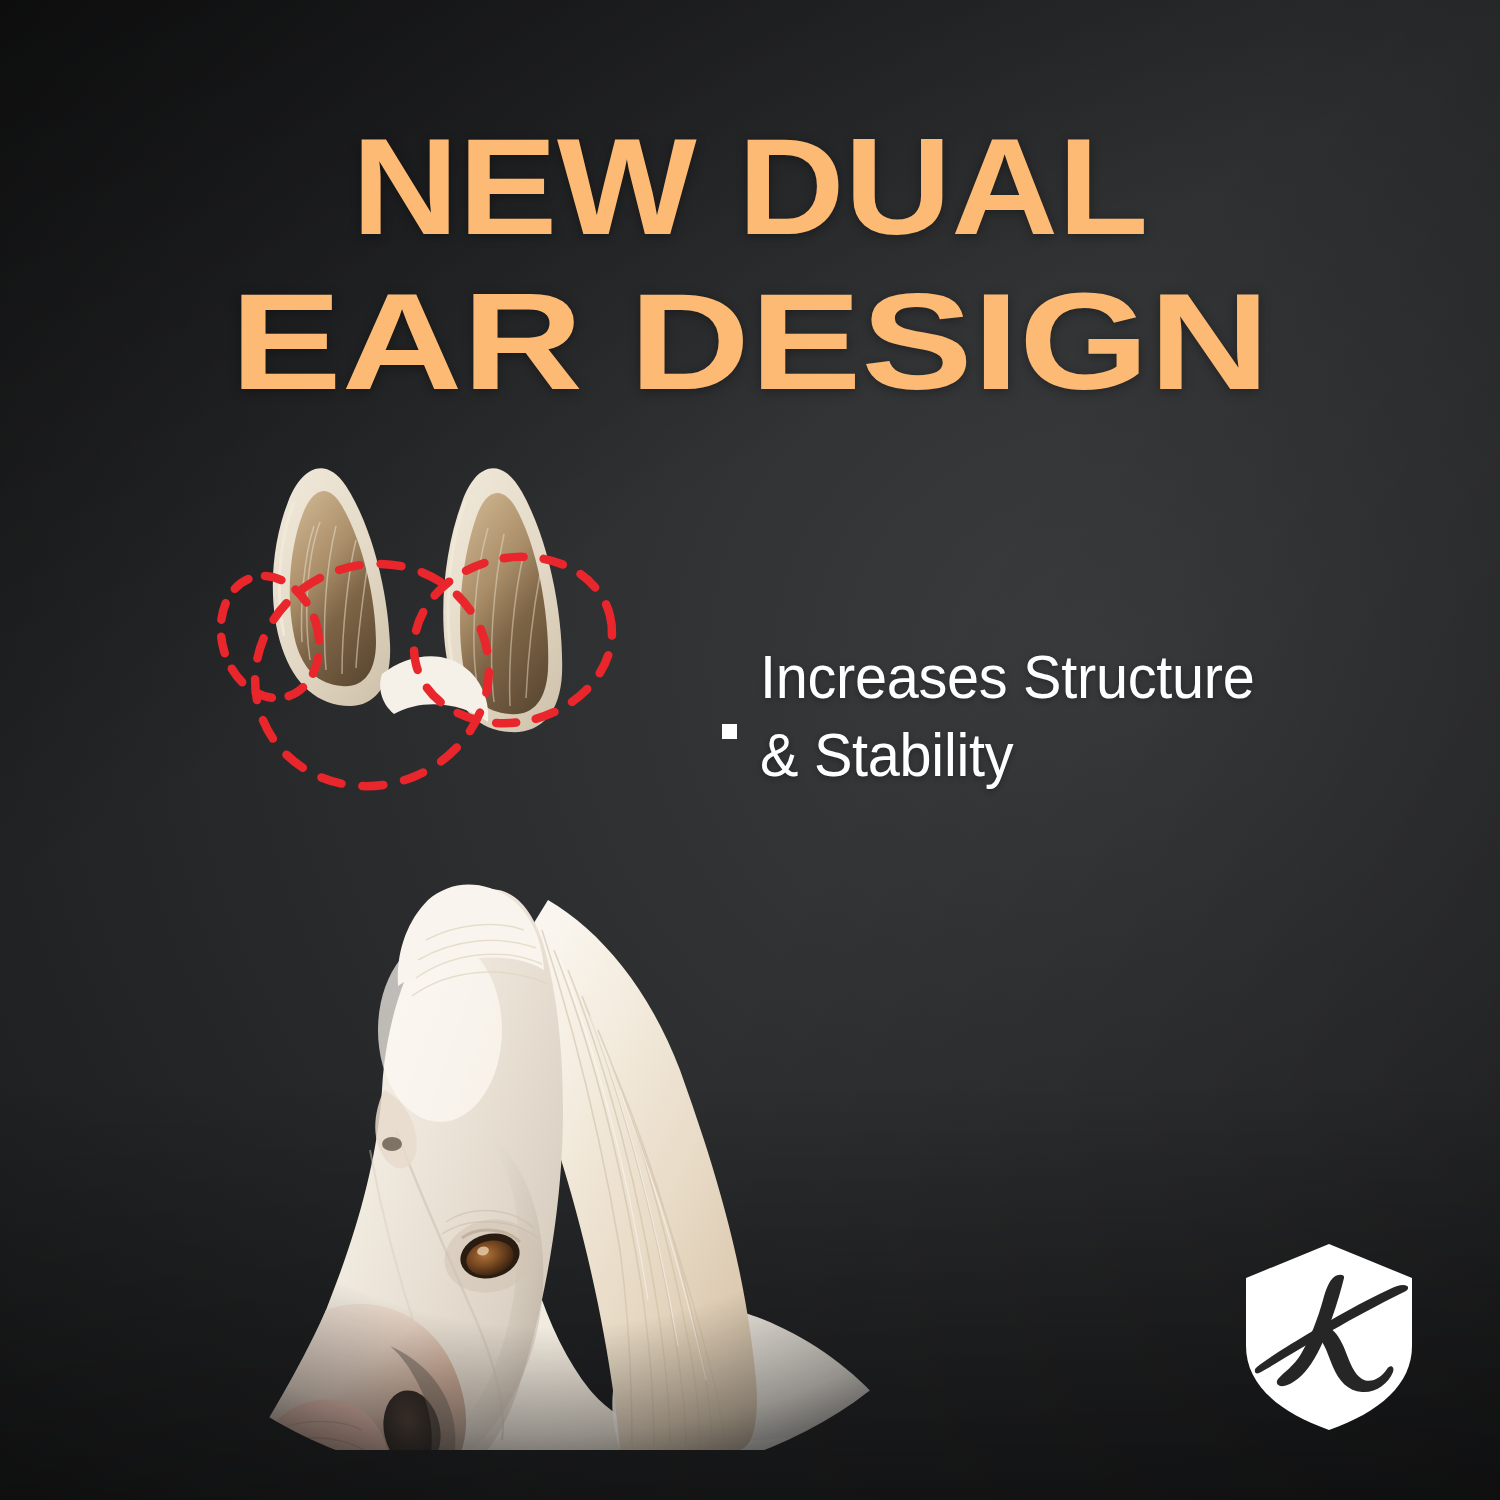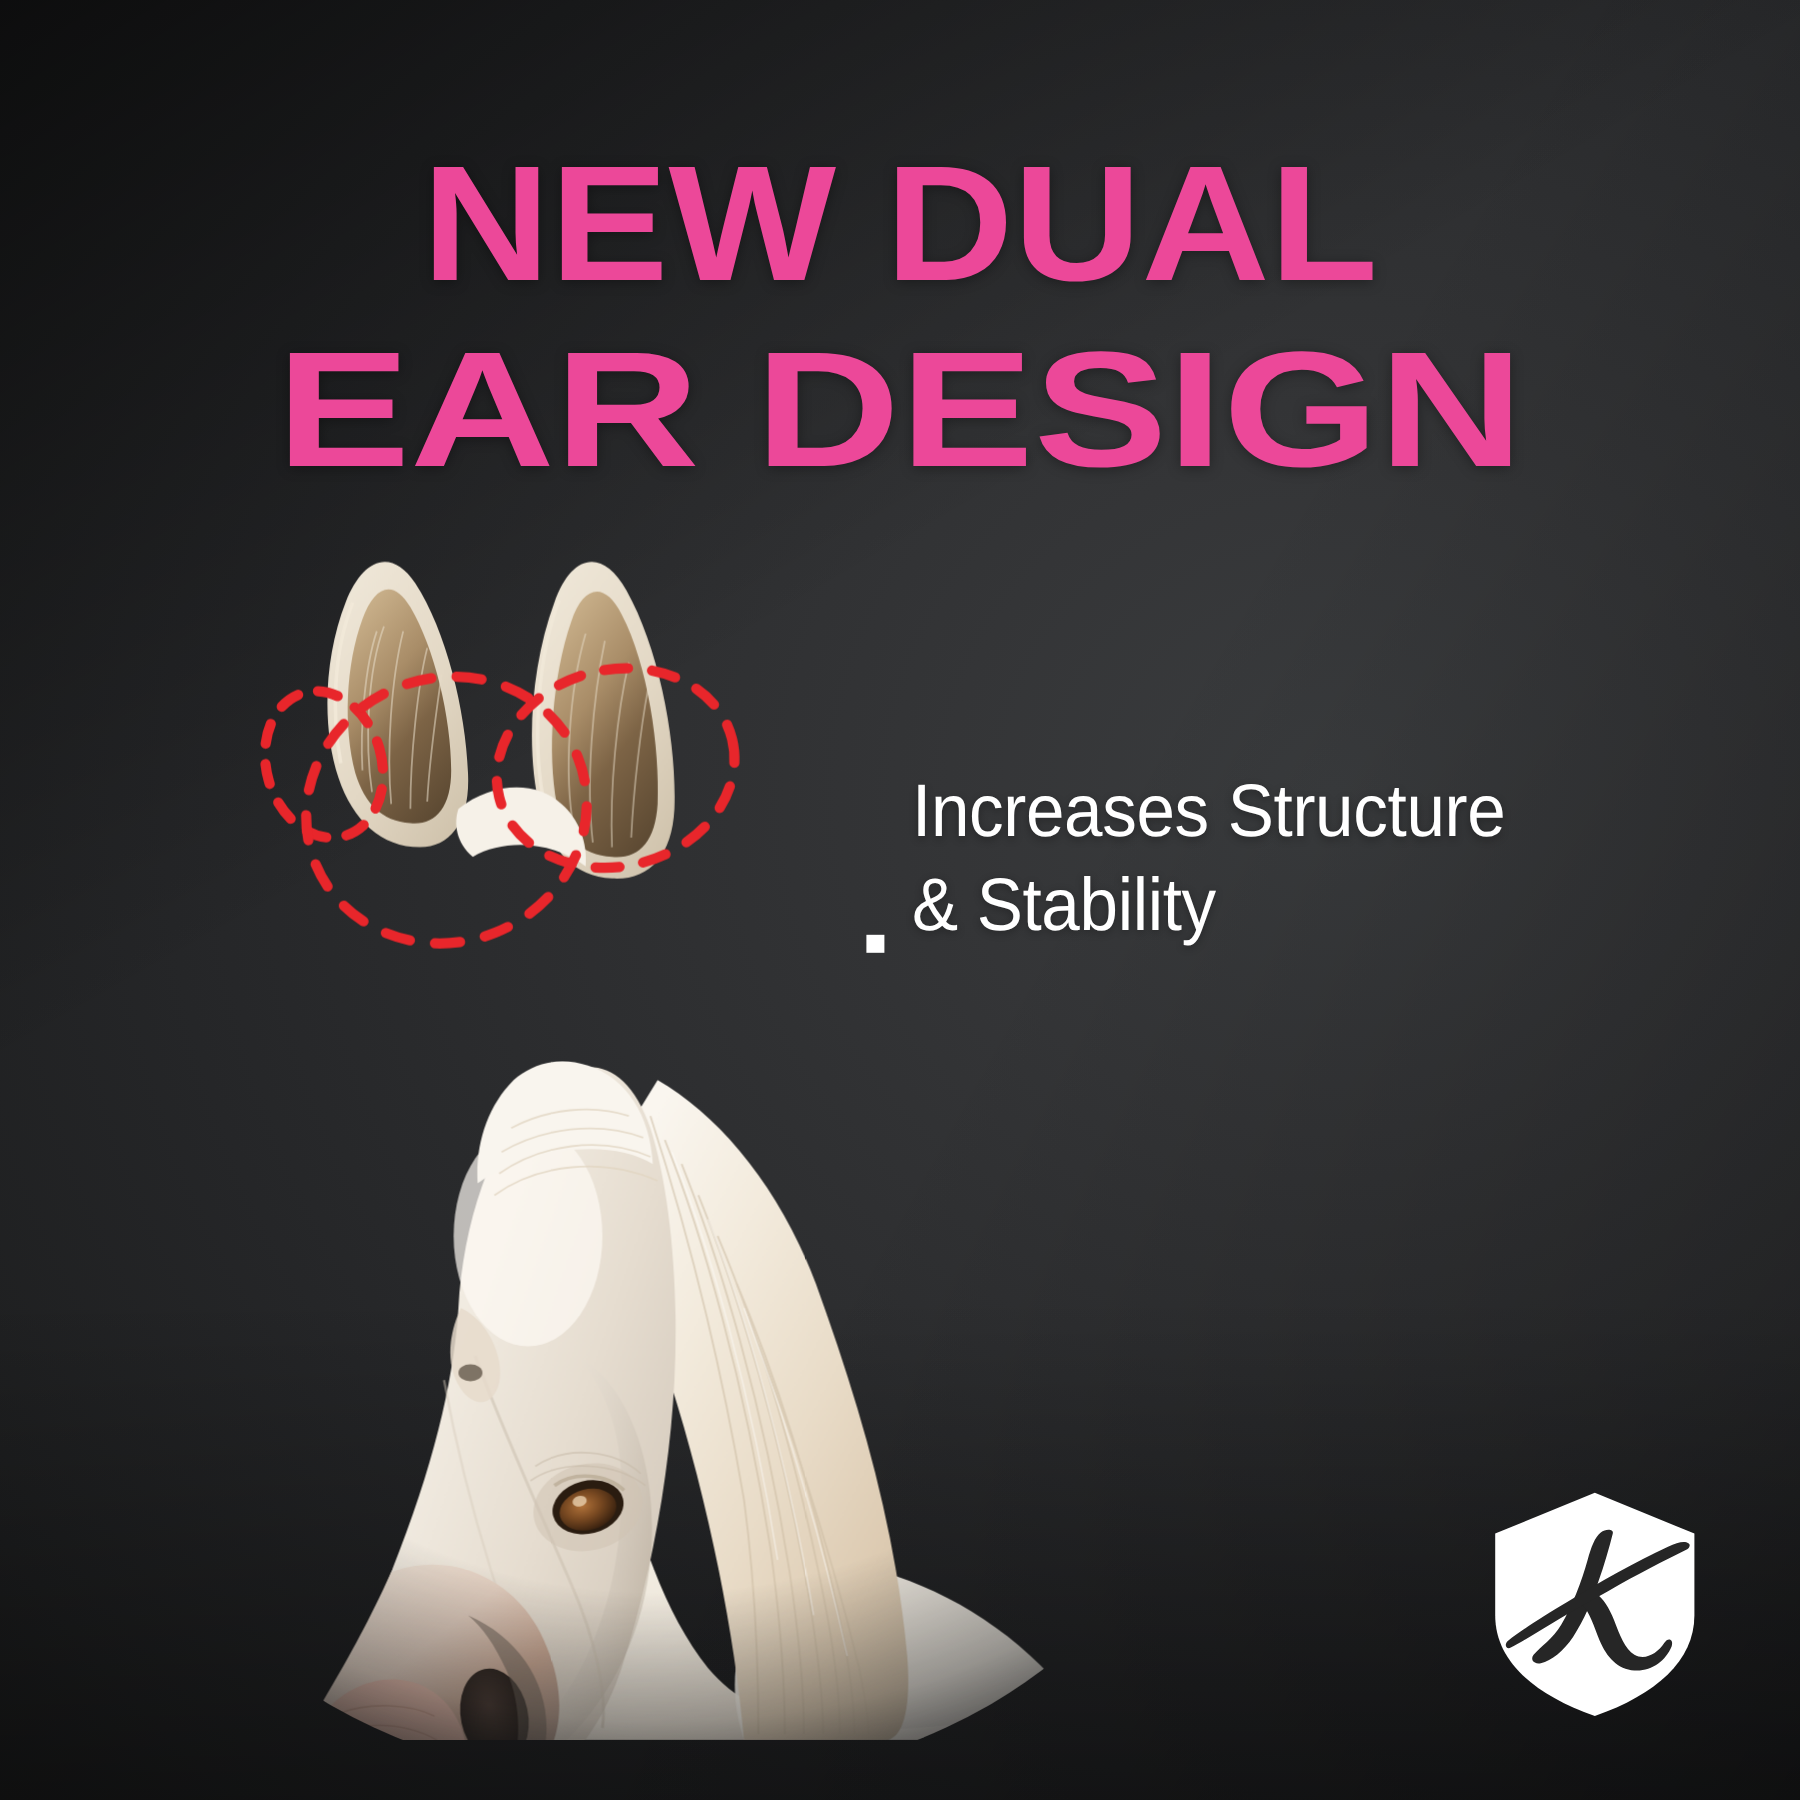--- a/index.html
+++ b/index.html
@@ -46,21 +46,21 @@
       linear-gradient(to top, rgba(0,0,0,.42) 0%, rgba(0,0,0,0) 28%);
   }
 
   
   .headline {
     position: absolute;
     left: 0;
     top: 118px;
     width: 1500px;
     text-align: center;
-    color: #ec4899;
+    color: #fdba74;
     font-family: "Liberation Sans", sans-serif;
     font-weight: 700;
     letter-spacing: -0.004em;
     line-height: 1.0;
     text-shadow: 0 2px 10px rgba(0,0,0,.35);
   }
   .headline .hl-line {
     display: block;
     white-space: nowrap;
   }
@@ -78,21 +78,21 @@
 
   
   .bullets {
     position: absolute;
     left: 722px;
     top: 638px;
     width: 700px;
   }
   .bullet-row {
     display: flex;
-    align-items: flex-end;
+    align-items: center;
     margin-bottom: 54px;
   }
   .bullet-marker {
     width: 15px;
     height: 15px;
     background: #ffffff;
     flex: 0 0 auto;
     margin-top: 30px;
     margin-right: 23px;
   }

